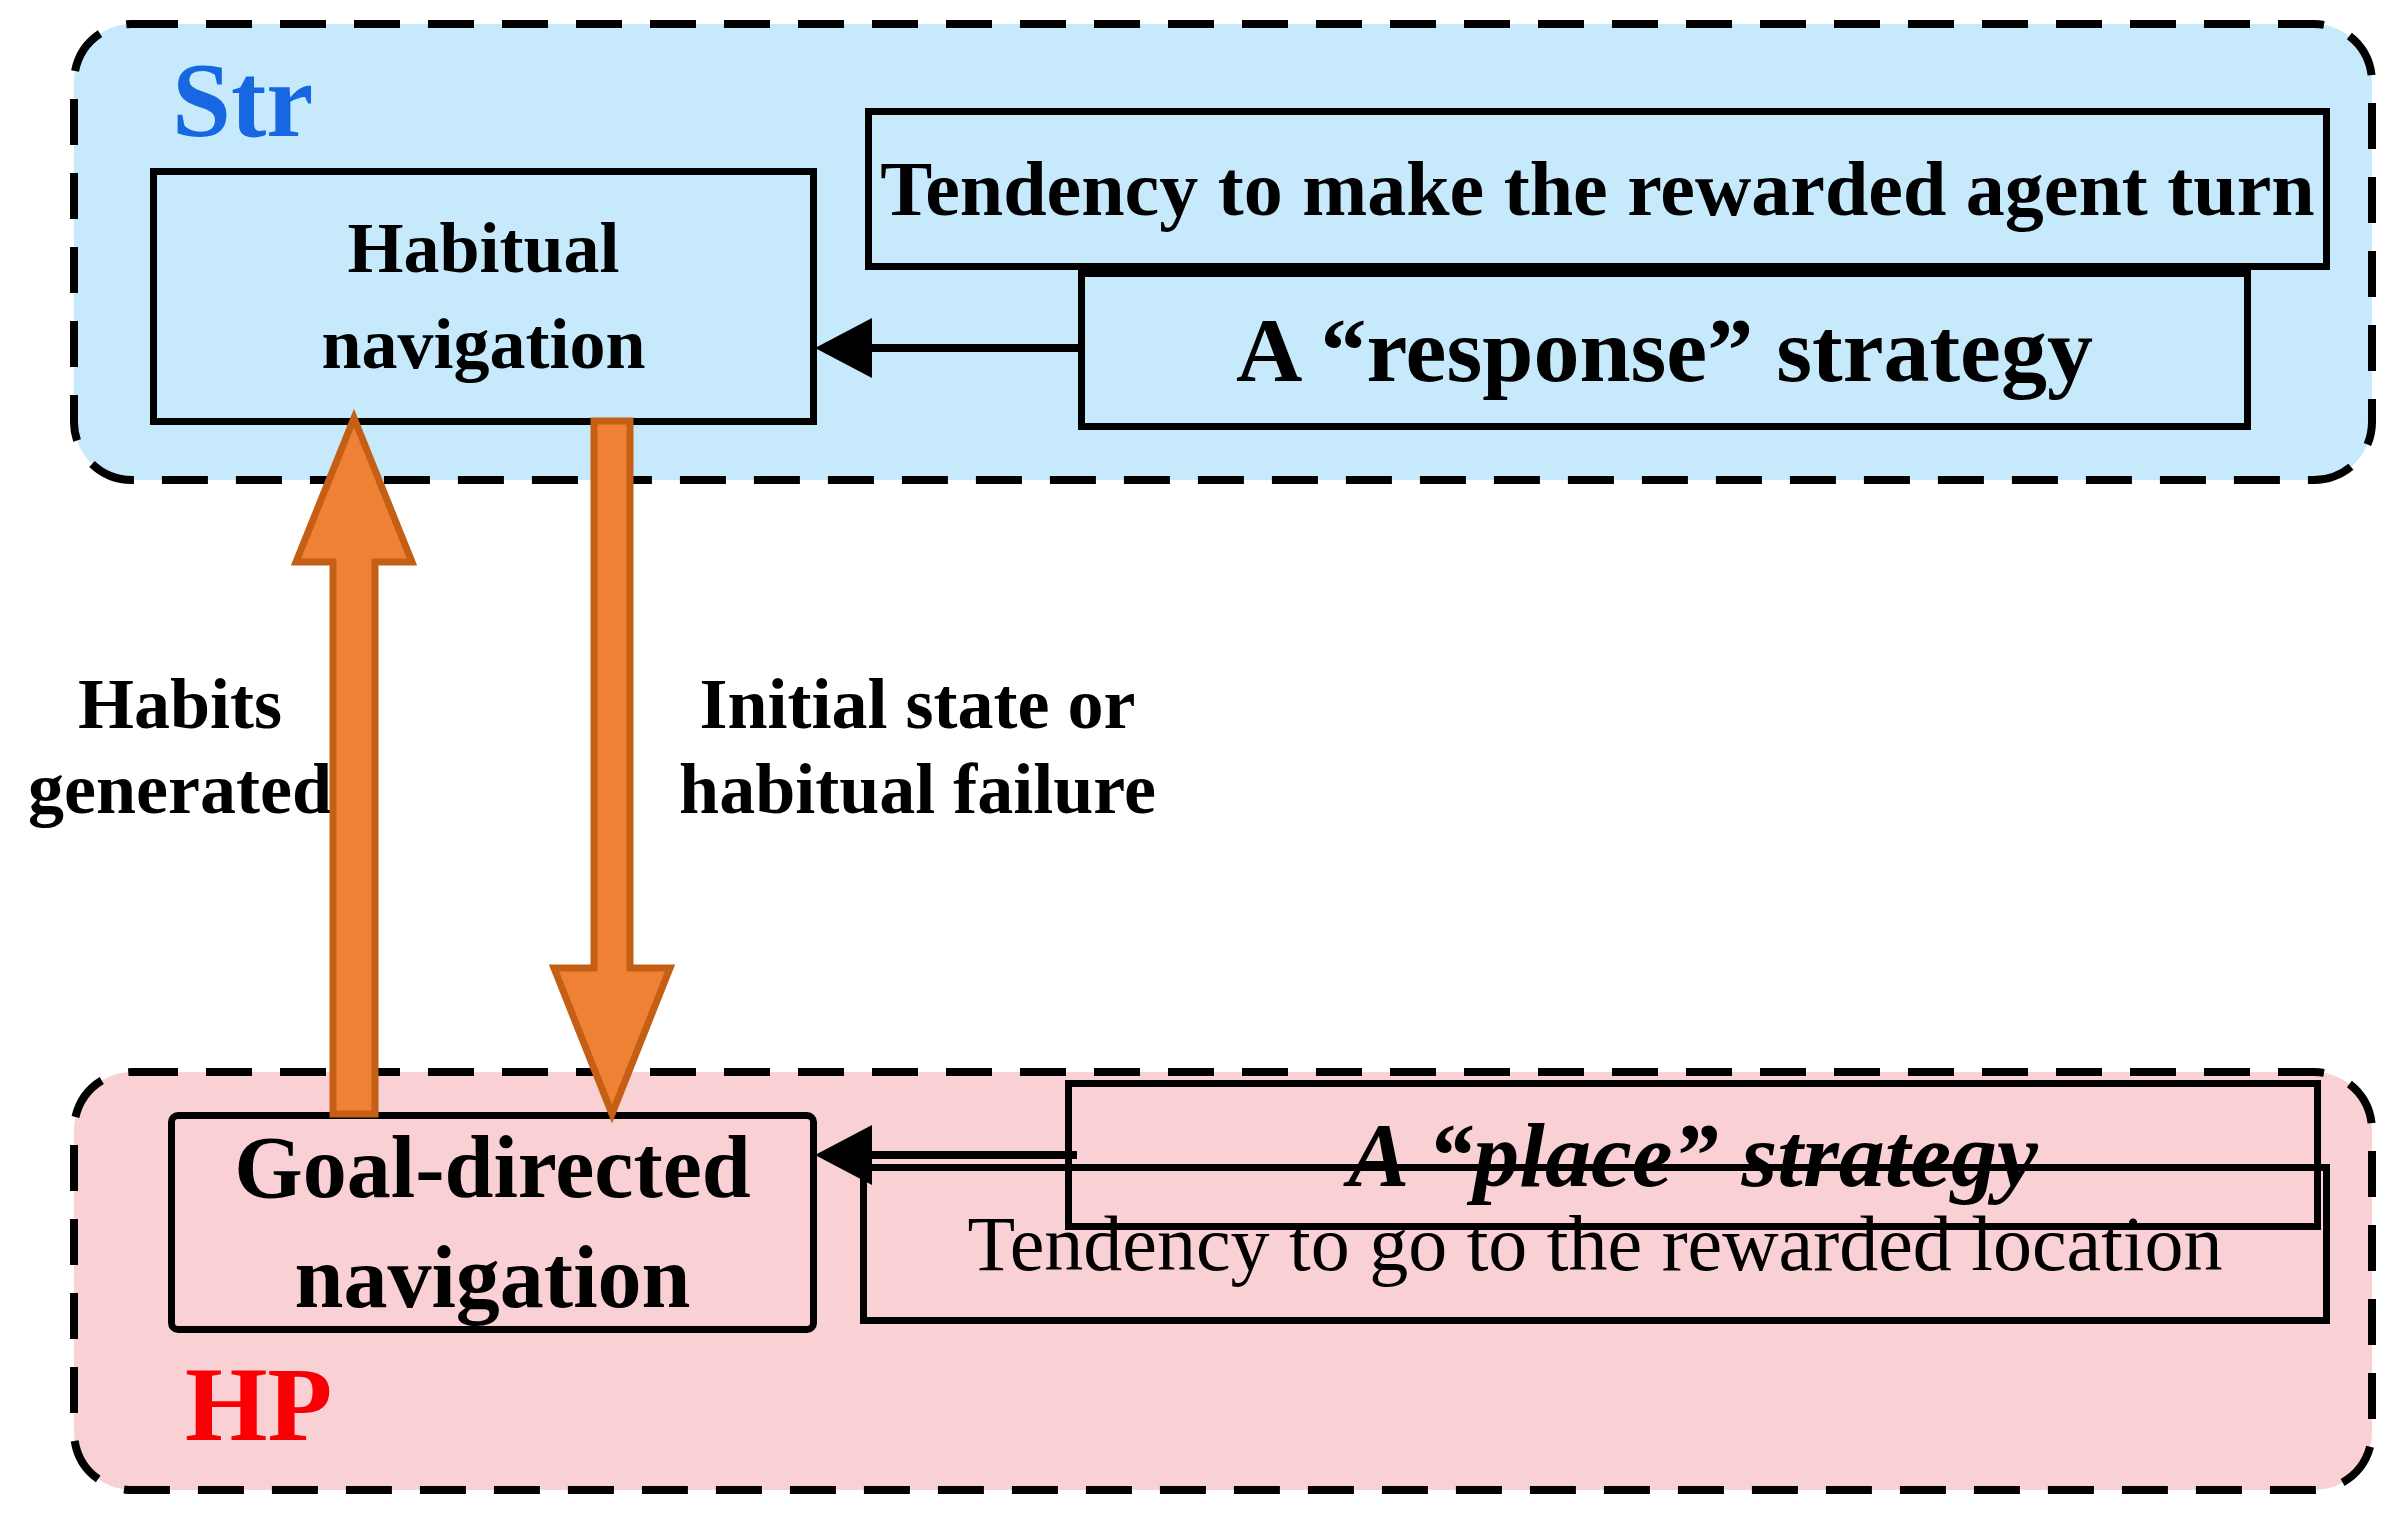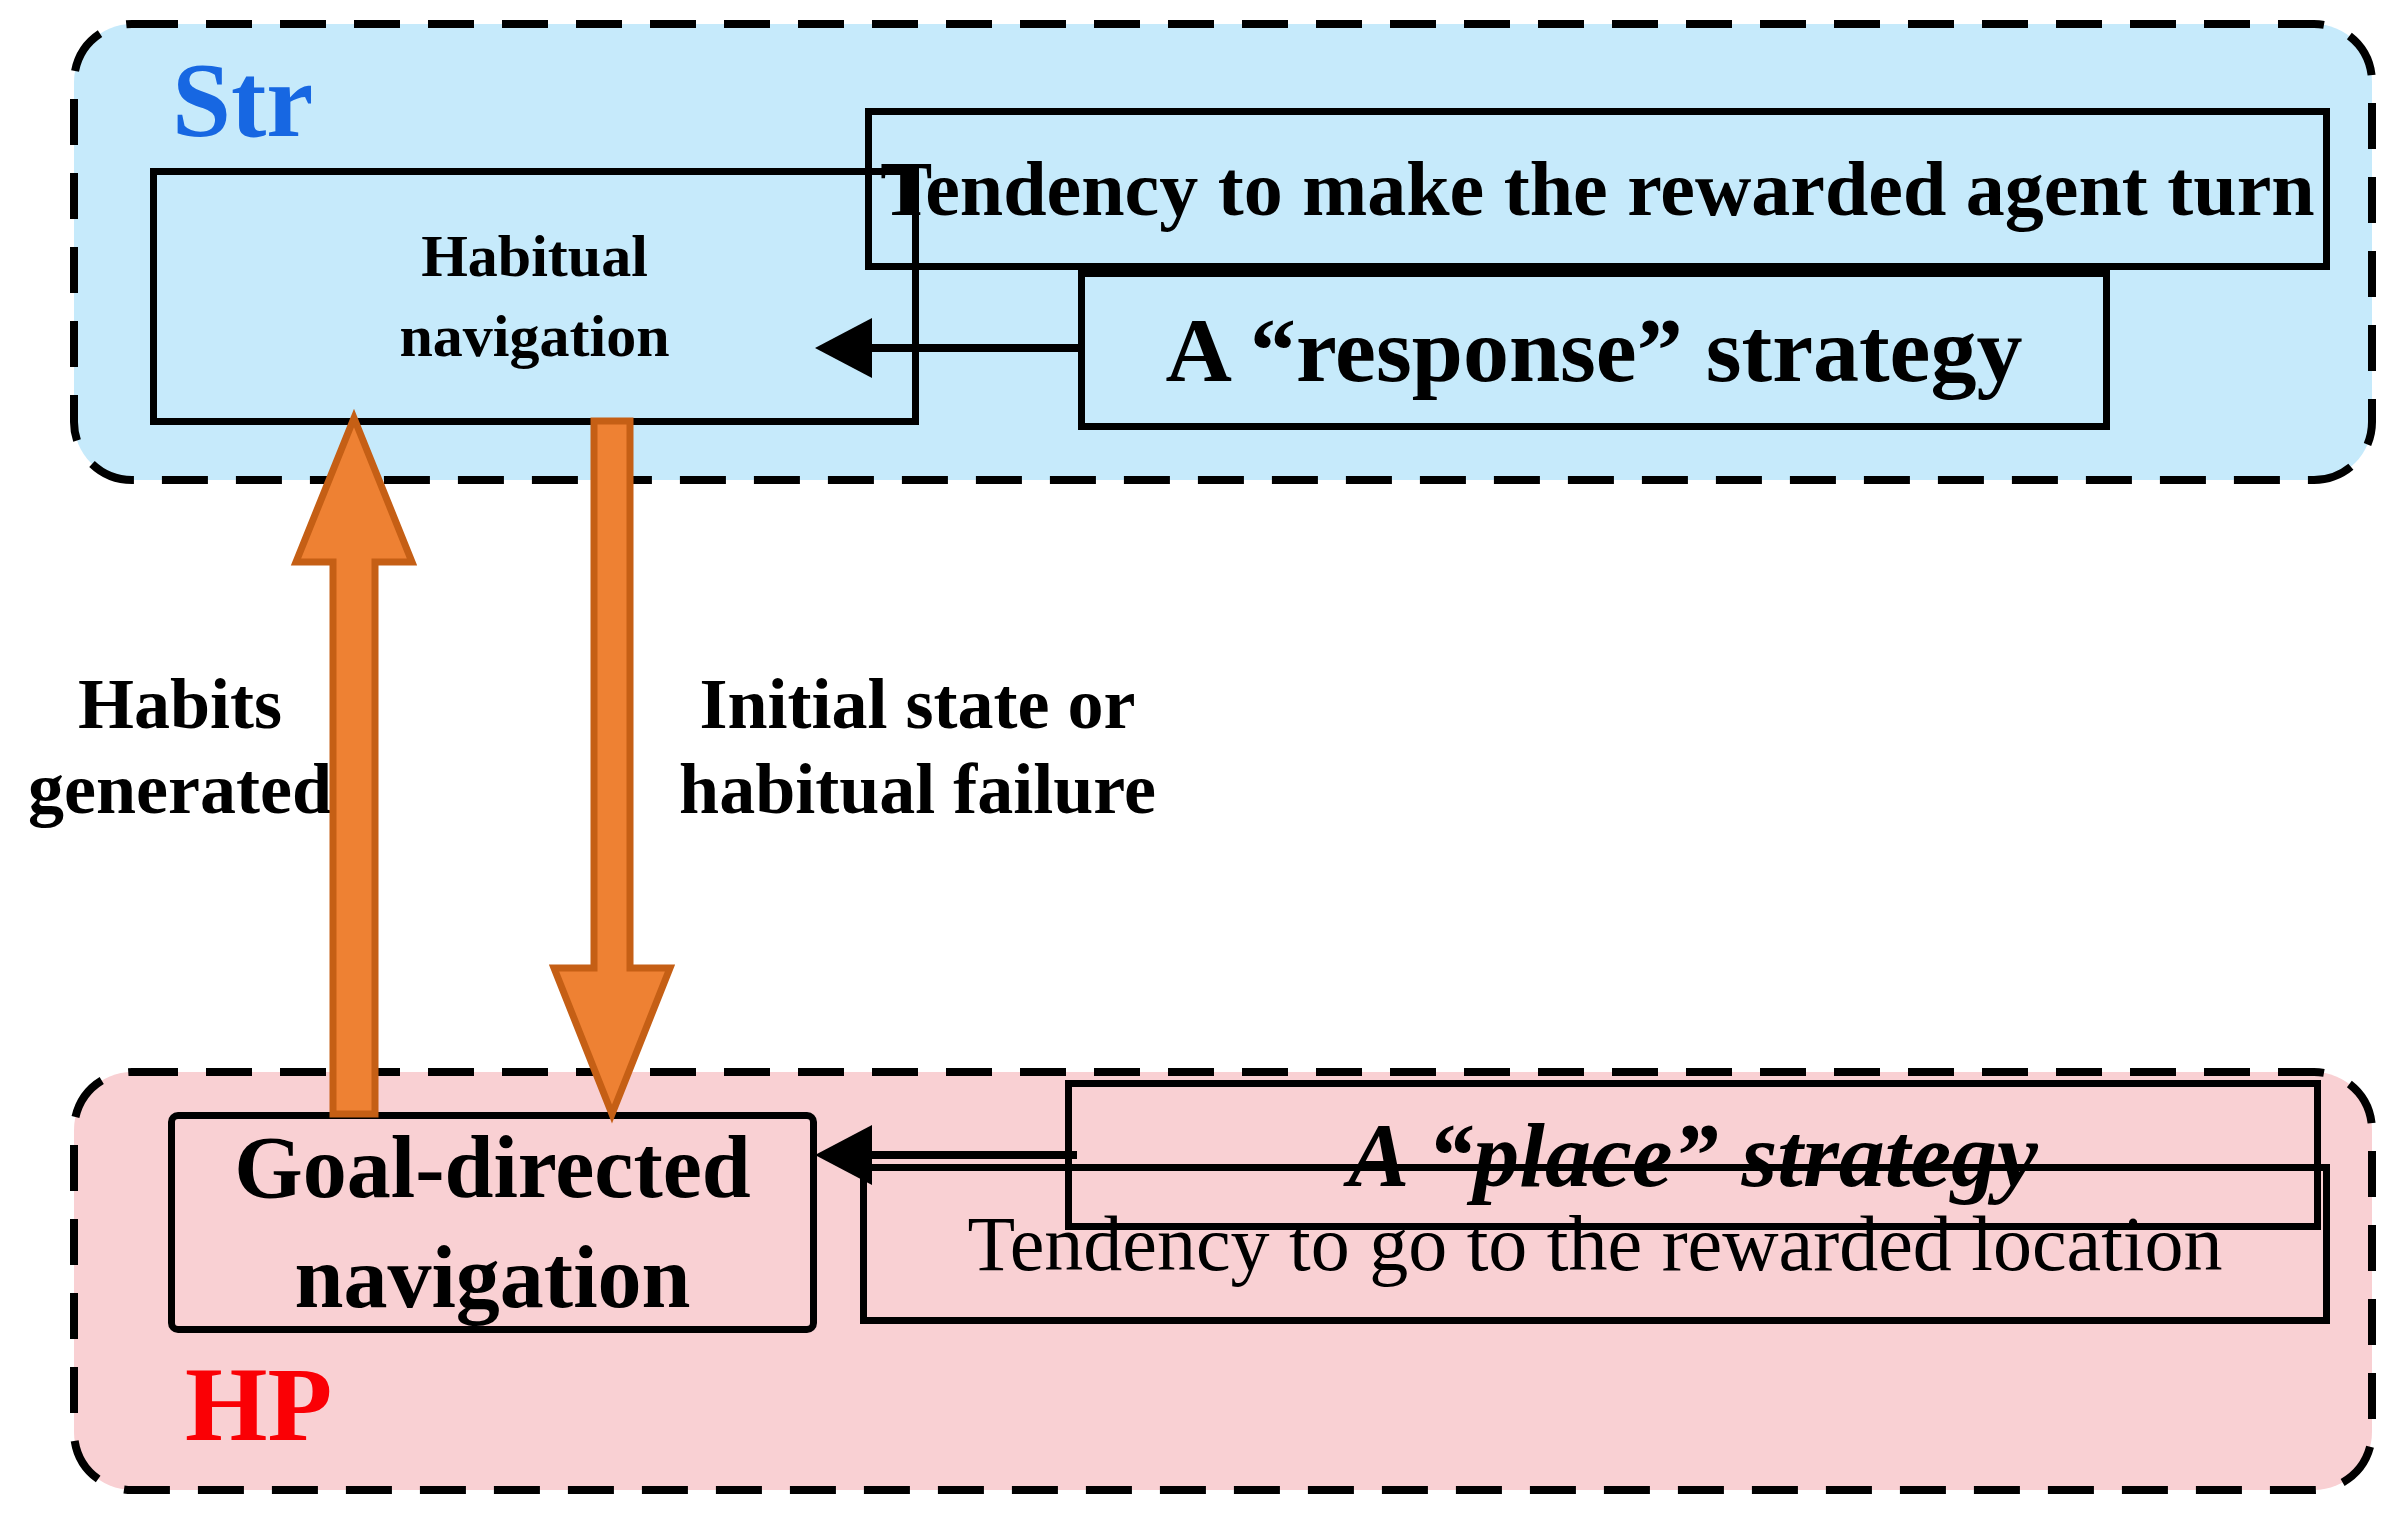--- a/index.html
+++ b/index.html
@@ -31,23 +31,23 @@
   .box{
     position:absolute;z-index:2;
     box-sizing:border-box;
     border:7px solid var(--ink);
     display:flex;align-items:center;justify-content:center;
     text-align:center;white-space:pre-line;
     background:transparent;
   }
   .bold{font-weight:bold;}
 
-  #habitual-box{left:150px;top:168px;width:769px;height:257px;font-size:60px;line-height:1.32;}
+  #habitual-box{left:150px;top:168px;width:667px;height:257px;font-size:72px;line-height:1.32;}
   #tendency-top{left:865px;top:108px;width:1465px;height:162px;font-size:78px;font-weight:bold;}
-  #response-box{left:1078px;top:270px;width:1032px;height:160px;font-size:92px;}
+  #response-box{left:1078px;top:270px;width:1173px;height:160px;font-size:92px;}
   #goal-box{left:168px;top:1112px;width:649px;height:221px;font-size:88px;line-height:1.24;border-radius:10px;}
   #place-box{left:1065px;top:1080px;width:1256px;height:150px;font-size:92px;font-style:italic;}
   #tendency-bottom{left:860px;top:1164px;width:1470px;height:160px;font-size:78px;}
 
   .region-label{position:absolute;z-index:2;font-weight:bold;line-height:1;}
   #str-label{left:172px;top:48px;font-size:106px;color:var(--str-label-color);}
   #hp-label{left:185px;top:1352px;font-size:106px;color:var(--hp-label-color);}
 
   .mid-label{
     position:absolute;z-index:2;font-weight:bold;

